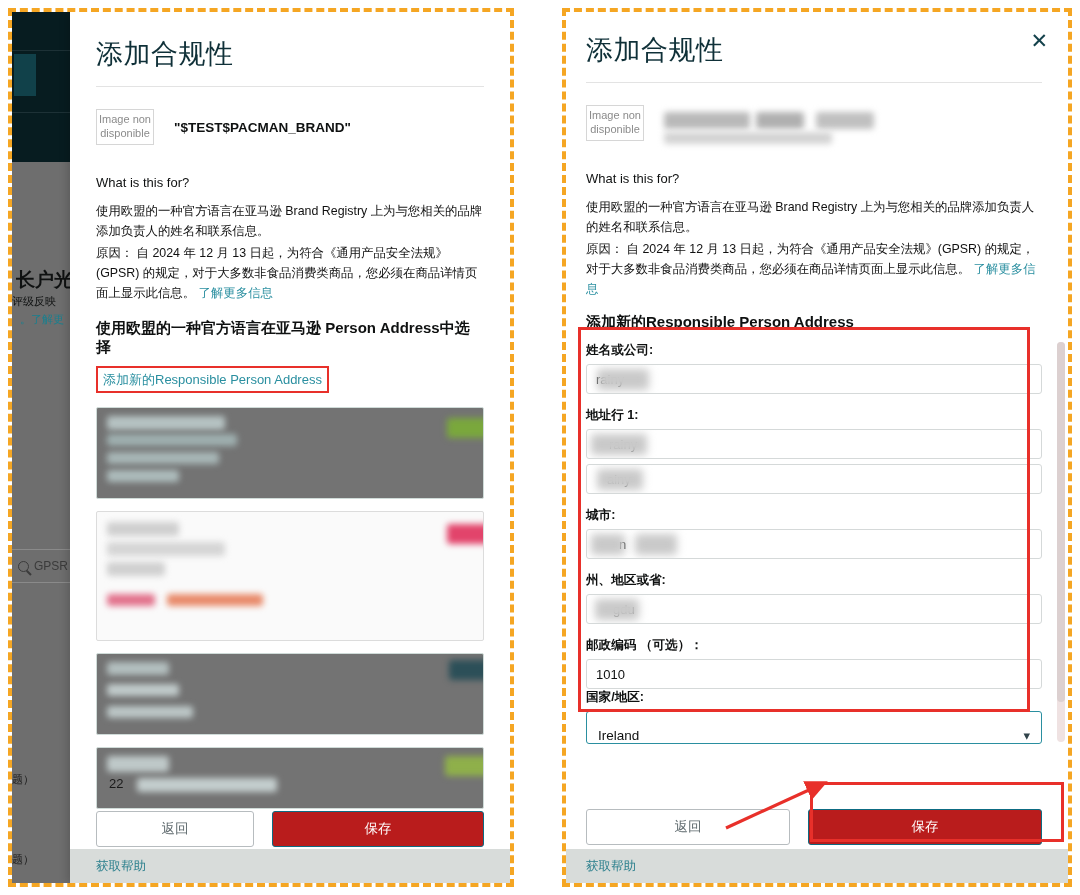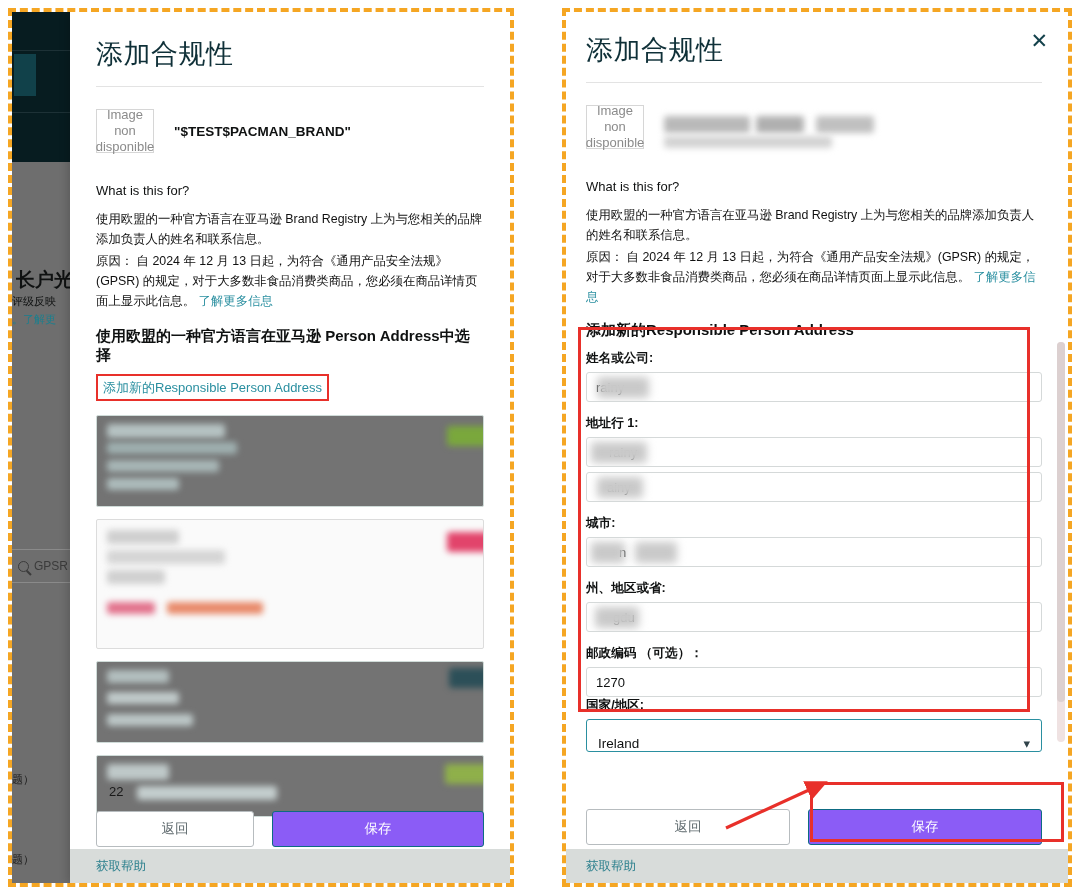--- a/index.html
+++ b/index.html
@@ -52,23 +52,23 @@
     background: #ffffff; box-shadow: -3px 0 8px rgba(0,0,0,.16);
   }
   .modal-body { padding: 24px 26px 0 26px; }
   .modal-title {
     font-size: 27px; color: #0f3038; font-weight: 400; letter-spacing: .5px;
   }
   .title-rule { margin: 14px 0 0 0; height: 1px; background: #e3e3e3; }
 
   .brand-row { display: flex; align-items: center; gap: 20px; margin-top: 22px; }
   .img-placeholder {
-    width: 58px; height: 44px; border: 1px solid #d6d6d6; background: #fff;
+    width: 58px; height: 36px; border: 1px solid #d6d6d6; background: #fff;
     display: flex; flex-direction: column; align-items: center; justify-content: center;
-    font-size: 13px; color: #8b8b8b; line-height: 1.25; text-align: center;
+    font-size: 11px; color: #8b8b8b; line-height: 1.25; text-align: center;
   }
   .brand-name { font-size: 13.5px; font-weight: bold; color: #0f1111; }
   .brand-blur { position: relative; height: 34px; flex: 1; }
 
   .sec-h { margin-top: 30px; font-size: 13px; font-weight: normal; color: #0f1111; }
   .body-p { margin-top: 11px; font-size: 12.4px; line-height: 1.62; color: #111; }
   .body-p .lk { color: #2a8fa0; }
   .sec-h2 { margin-top: 16px; font-size: 15px; font-weight: bold; color: #0f1111; }
   .add-link {
     display: inline-block; margin-top: 12px; font-size: 13px; color: #2a8fa0; cursor: pointer;
@@ -90,21 +90,21 @@
   
   .modal-foot {
     position: absolute; left: 0; bottom: 36px; width: 100%;
     padding: 0 26px; display: flex; gap: 18px;
   }
   .btn {
     height: 36px; border-radius: 3px; font-size: 13.5px;
     display: flex; align-items: center; justify-content: center; cursor: pointer;
   }
   .btn-back { flex: 1; background: #fff; border: 1px solid #b7bcbf; color: #5f6a6e; }
-  .btn-save { flex: 1.35; background: #8b5cf6; border: 1px solid #0d6b82; color: #ffffff; }
+  .btn-save { flex: 1.35; background: #b91c1c; border: 1px solid #0d6b82; color: #ffffff; }
   .help-bar {
     position: absolute; left: 0; bottom: 0; width: 100%; height: 34px;
     background: #d8dcda; display: flex; align-items: center; padding-left: 26px;
   }
   .help-link { font-size: 12.5px; color: #2a7f8c; cursor: pointer; }
 
   
   #panel-right {
     position: absolute; left: 566px; top: 12px;
     width: 502px; height: 871px; background: #ffffff; overflow: hidden;
@@ -162,21 +162,21 @@
   <div id="panel-left">
 
     <div class="bg-page">
       <div class="bg-nav">
         <div class="bg-nav-div" style="top:38px"></div>
         <div class="bg-nav-div" style="top:100px"></div>
         <div class="bg-nav-btn"></div>
       </div>
       <div class="bg-text" style="left:4px; top:255px; font-size:19px;">长户光</div>
       <div class="bg-text small" style="left:0px; top:282px;">评级反映</div>
-      <div class="bg-text link" style="left:0px; top:300px;">。了解更</div>
+      <div class="bg-text link" style="left:8px; top:300px;">。了解更</div>
 
       <div class="bg-searchbar">
         <span class="mag"></span>
         <span>GPSR</span>
       </div>
 
       <div class="bg-text small" style="left:0px; top:760px; color:#1a1a1a;">题）</div>
       <div class="bg-text small" style="left:0px; top:840px; color:#1a1a1a;">题）</div>
     </div>
 
@@ -316,21 +316,21 @@
         </div>
 
         <div class="field-label">州、地区或省:</div>
         <div class="field-input" style="padding-left:26px">
           <span class="field-val">gdu</span>
           <span class="redact" style="left:8px; width:44px;"></span>
         </div>
 
         <div class="field-label">邮政编码 （可选）：</div>
         <div class="field-input">
-          <span class="field-val">1270</span>
+          <span class="field-val">1010</span>
         </div>
 
         <div class="field-label" style="margin-top:0">国家/地区:</div>
         <div class="select-box">
           <span>Ireland</span>
           <span class="chev">▾</span>
         </div>
       </div>
     </div>
 

